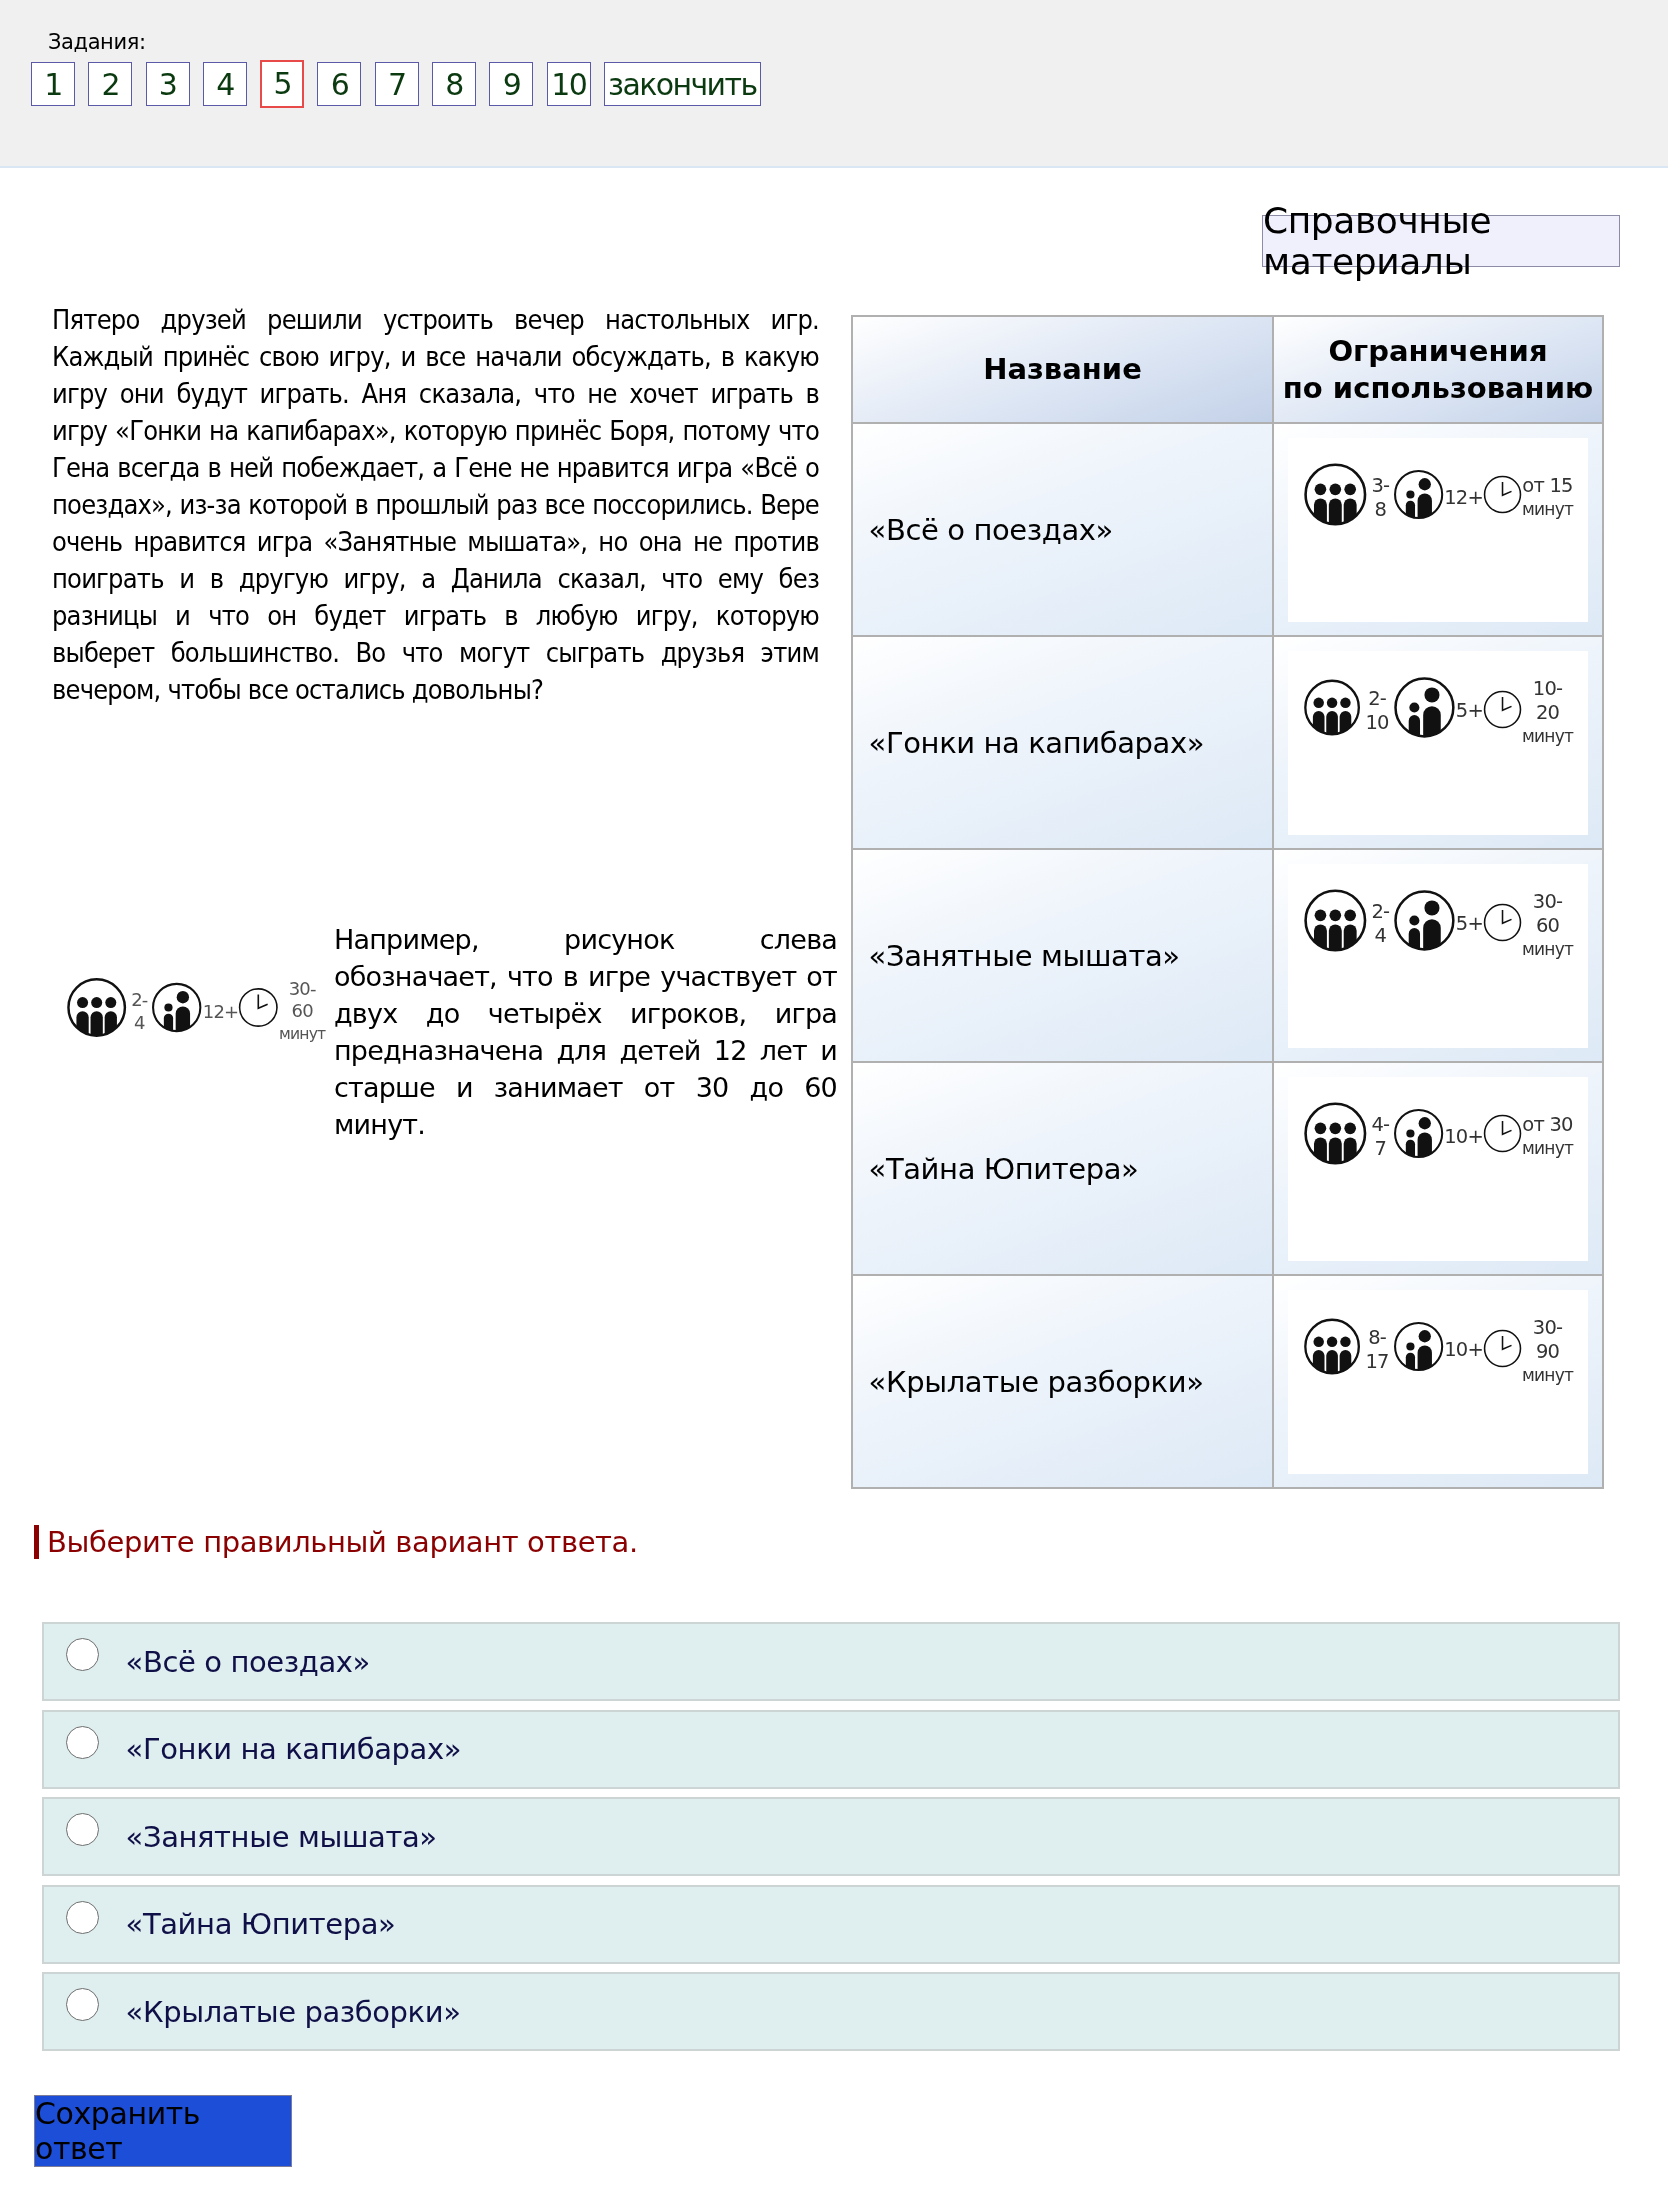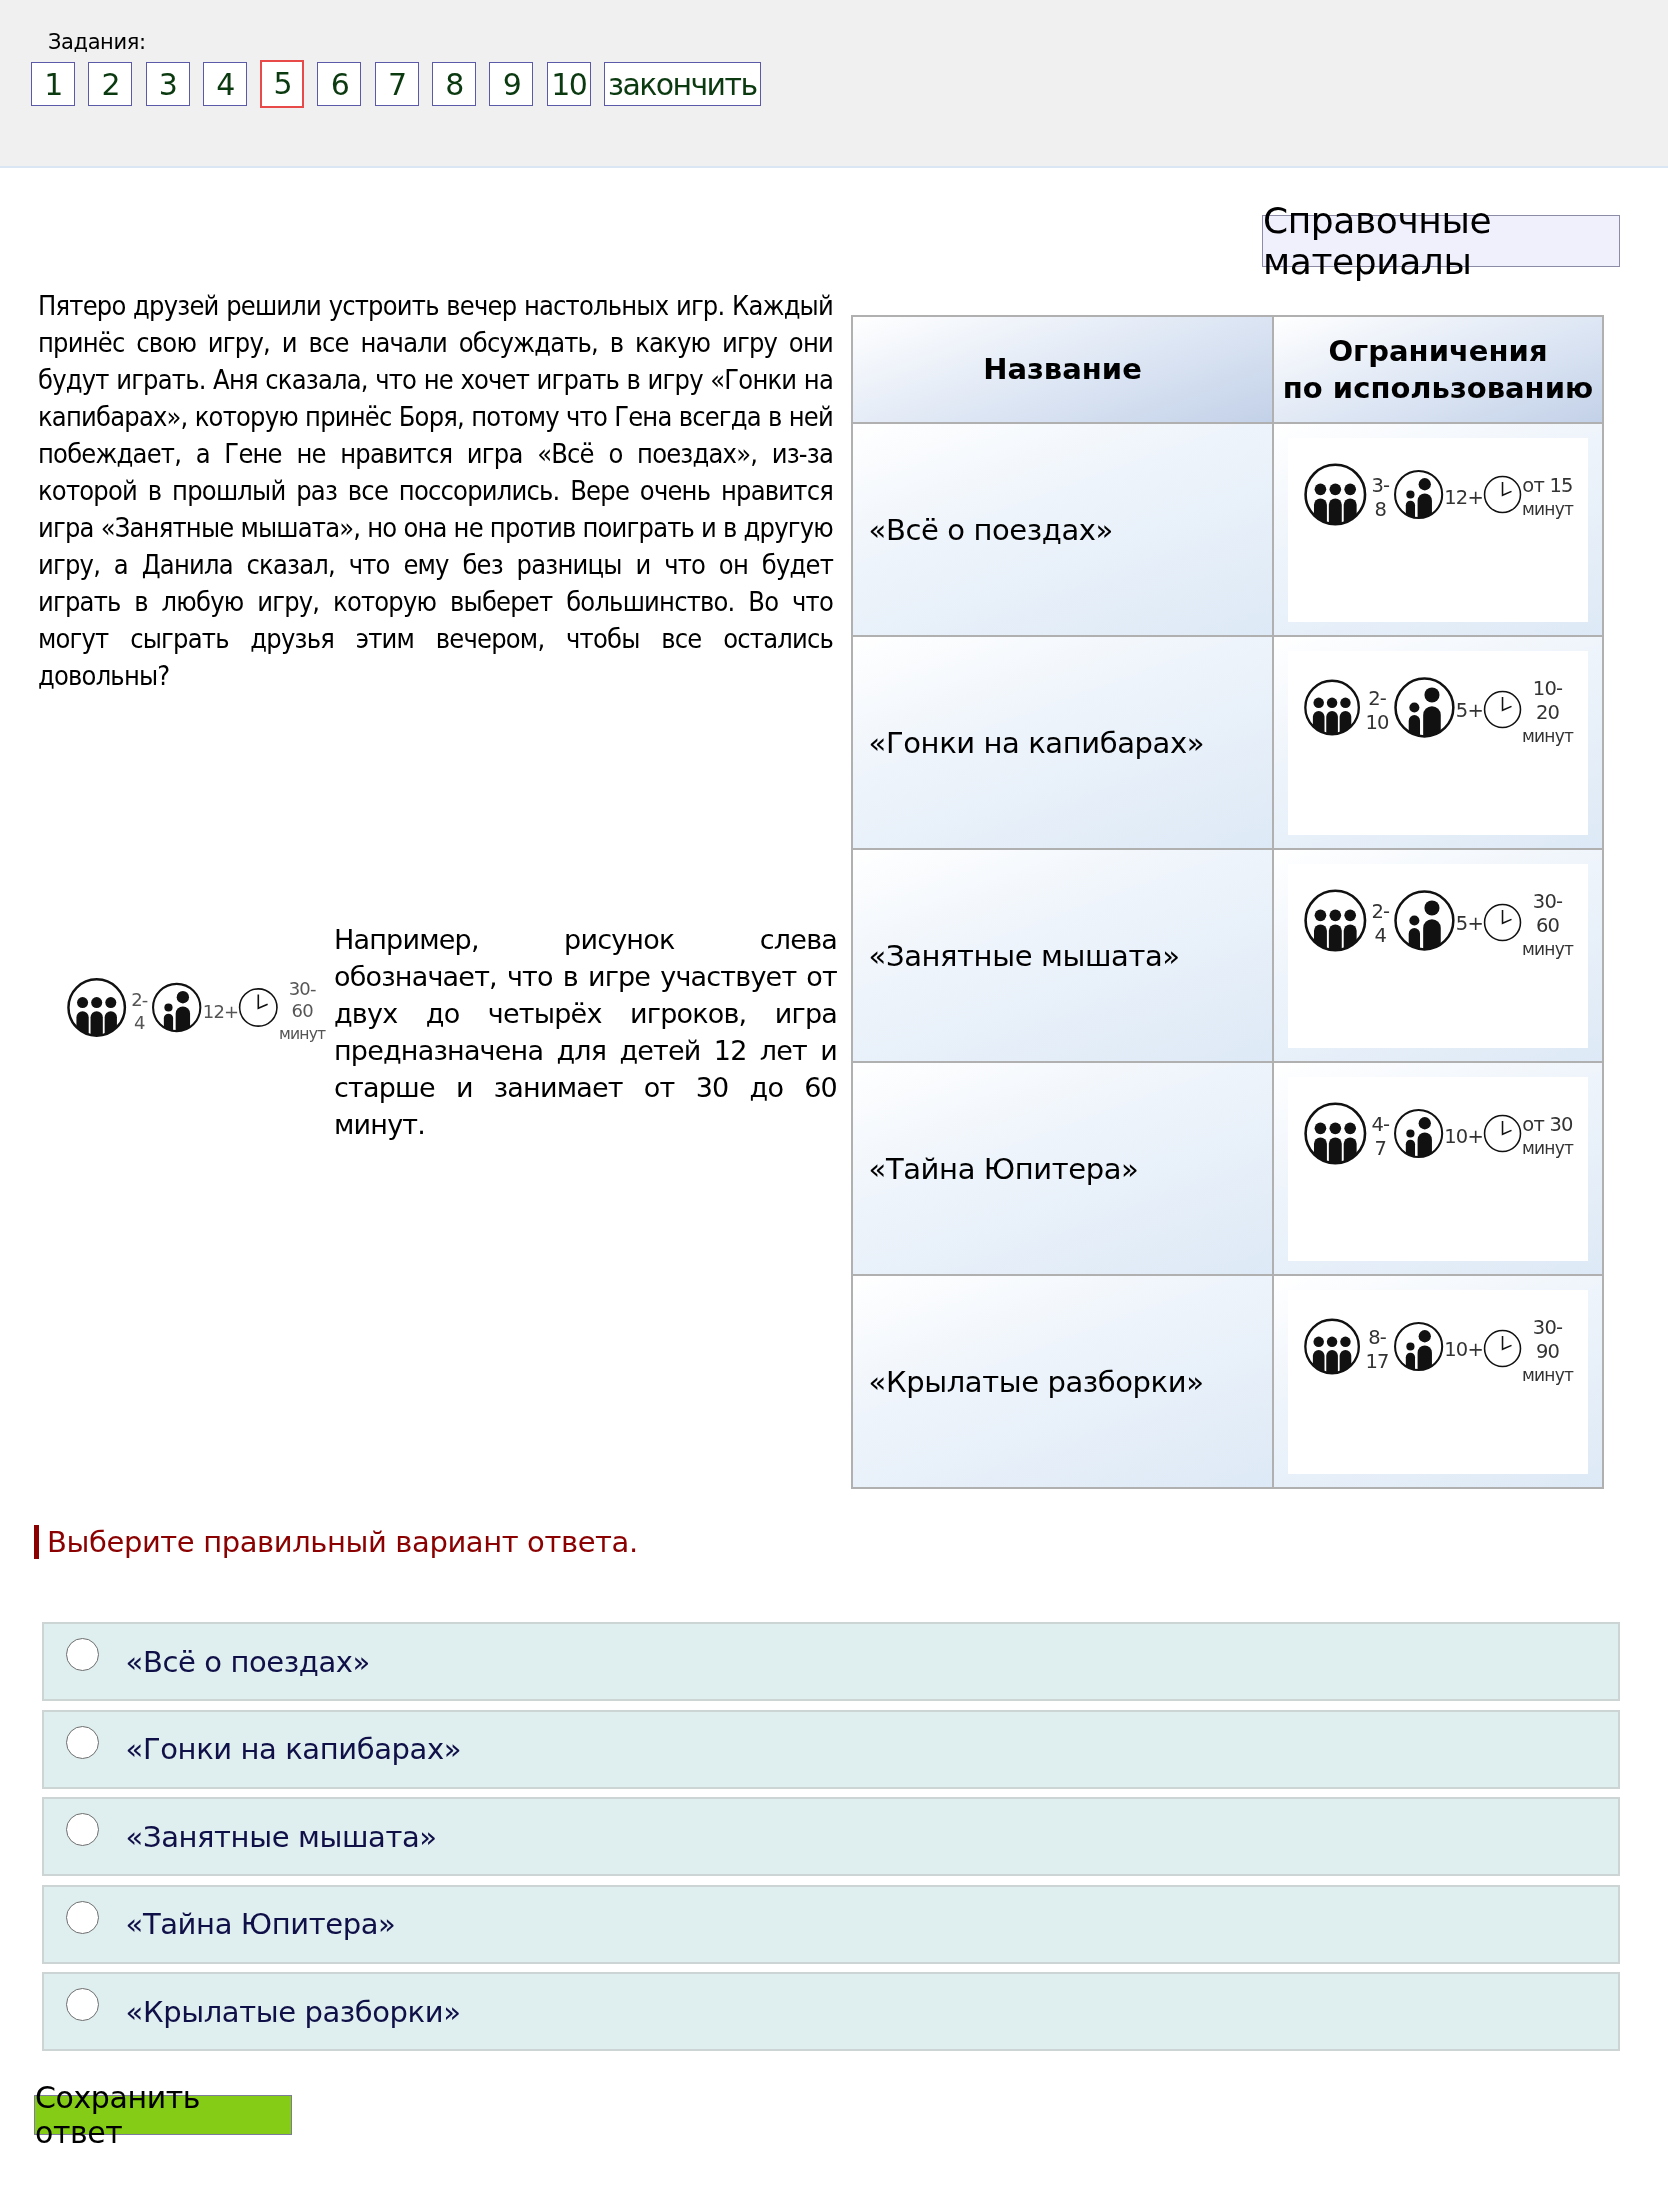--- a/index.html
+++ b/index.html
@@ -4,39 +4,39 @@
 <style>
   html, body { margin:0; padding:0; }
   body { width:1668px; height:2205px; background:#ffffff; font-family:"DejaVu Sans", sans-serif; color:#000; position:relative; overflow:hidden; }
   .topbar { position:absolute; left:0; top:0; width:1668px; height:166px; background:#f0f0f0; border-bottom:2.3px solid #dbe6f5; }
   .tasks-label { position:absolute; left:48px; top:30px; font-size:21px; font-family:"DejaVu Sans", sans-serif; letter-spacing:-0.4px; }
   .nav { position:absolute; left:31px; top:62px; display:flex; }
   .nav-btn { height:44px; min-width:44px; box-sizing:border-box; border:1.6px solid #5a5aa8; background:#fff; color:#0b3a10; font-size:30px; display:flex; align-items:center; justify-content:center; margin-right:13.3px; padding:0 3.1px; cursor:pointer; font-family:"DejaVu Sans", sans-serif; letter-spacing:-1.6px; }
   .nav-btn.active { border:2.3px solid #e84a4a; height:48px; margin-top:-2.3px; }
   .ref-btn { position:absolute; left:1262px; top:215px; width:358px; height:52px; box-sizing:border-box; background:#f0f0fc; border:1.6px solid #8c8ca6; font-size:36px; display:flex; align-items:center; justify-content:center; cursor:pointer; letter-spacing:-0.4px; }
   .question { position:absolute; left:34px; top:283px; width:803px; font-size:27px; line-height:37px; text-align:justify; letter-spacing:-0.8px; font-family:"DejaVu Sans Condensed","DejaVu Sans", sans-serif; }
-  .question p { margin:4px; }
+  .question p { margin:18px; }
   .example { position:absolute; left:66px; top:937px; width:234px; height:141px; }
   .example-text { position:absolute; left:334px; top:921px; width:503px; font-size:27px; line-height:37px; text-align:justify; letter-spacing:-0.8px; }
   .ref-table { position:absolute; left:851px; top:297px; width:753px; border-collapse:collapse;margin-top:18px; }
   .ref-table th, .ref-table td { border:2.3px solid #b0b0b0; padding:0; }
   .ref-table th { height:105px; font-weight:bold; font-size:29px; line-height:37px; text-align:center; background:linear-gradient(160deg,#ffffff 0%,#dde6f4 55%,#c3d1e8 100%); }
   .ref-table td { height:211px; background:linear-gradient(160deg,#ffffff 0%,#eef4fb 40%,#dde9f6 100%); }
   .col-name { width:419px; }
   .game-name { font-size:29px; padding-left:15.6px !important; letter-spacing:-0.4px; }
   .icon-card { margin:0 14px 0 14px; background:#fff; height:184px; display:flex; justify-content:center; align-items:flex-start; padding-top:19px; box-sizing:border-box; }
   .icon-group { width:90px; display:flex; flex-direction:row; align-items:center; }
   .icon-group svg { width:75px; height:75px; }
   .icon-label { font-size:19.5px; color:#333; line-height:23.4px; margin-top:7.8px; text-align:center; font-family:"DejaVu Sans", sans-serif; letter-spacing:-0.8px; }
   .prompt { position:absolute; left:34px; top:1525px; height:34px; border-left:5.5px solid #8b0000; padding-left:8px; color:#8b0000; font-size:29px; line-height:34px; letter-spacing:-0.4px; }
   .options { position:absolute; left:42px; top:1622px; width:1578px; }
   .option { box-sizing:border-box; height:79px; background:#dfeeee; border:2.3px solid #cdd4d4; margin-bottom:8.6px; display:flex; align-items:center; cursor:pointer; }
   .radio { width:33px; height:33px; border-radius:50%; border:1.6px solid #6e6e6e; background:#fff; box-sizing:border-box; margin-left:22px; margin-top:-14px; flex:none; }
   .option-label { margin-left:26.6px; font-size:29px; color:#101048; letter-spacing:-0.4px; }
-  .save-btn { position:absolute; left:34px; top:2095px; width:258px; height:40px; box-sizing:border-box; background:#84cc16; border:1.6px solid #7c7c98; font-size:30px; display:flex; align-items:center; justify-content:center; cursor:pointer; letter-spacing:-0.4px; }
+  .save-btn { position:absolute; left:34px; top:2095px; width:258px; height:72px; box-sizing:border-box; background:#1d4ed8; border:1.6px solid #7c7c98; font-size:30px; display:flex; align-items:center; justify-content:center; cursor:pointer; letter-spacing:-0.4px; }
 </style>
 </head>
 <body>
 
 <svg width="0" height="0" style="position:absolute">
   <defs>
     <symbol id="sym-players" viewBox="0 0 100 100">
       <clipPath id="cp1">
           <circle cx="50" cy="50" r="46"></circle>
         </clipPath>

